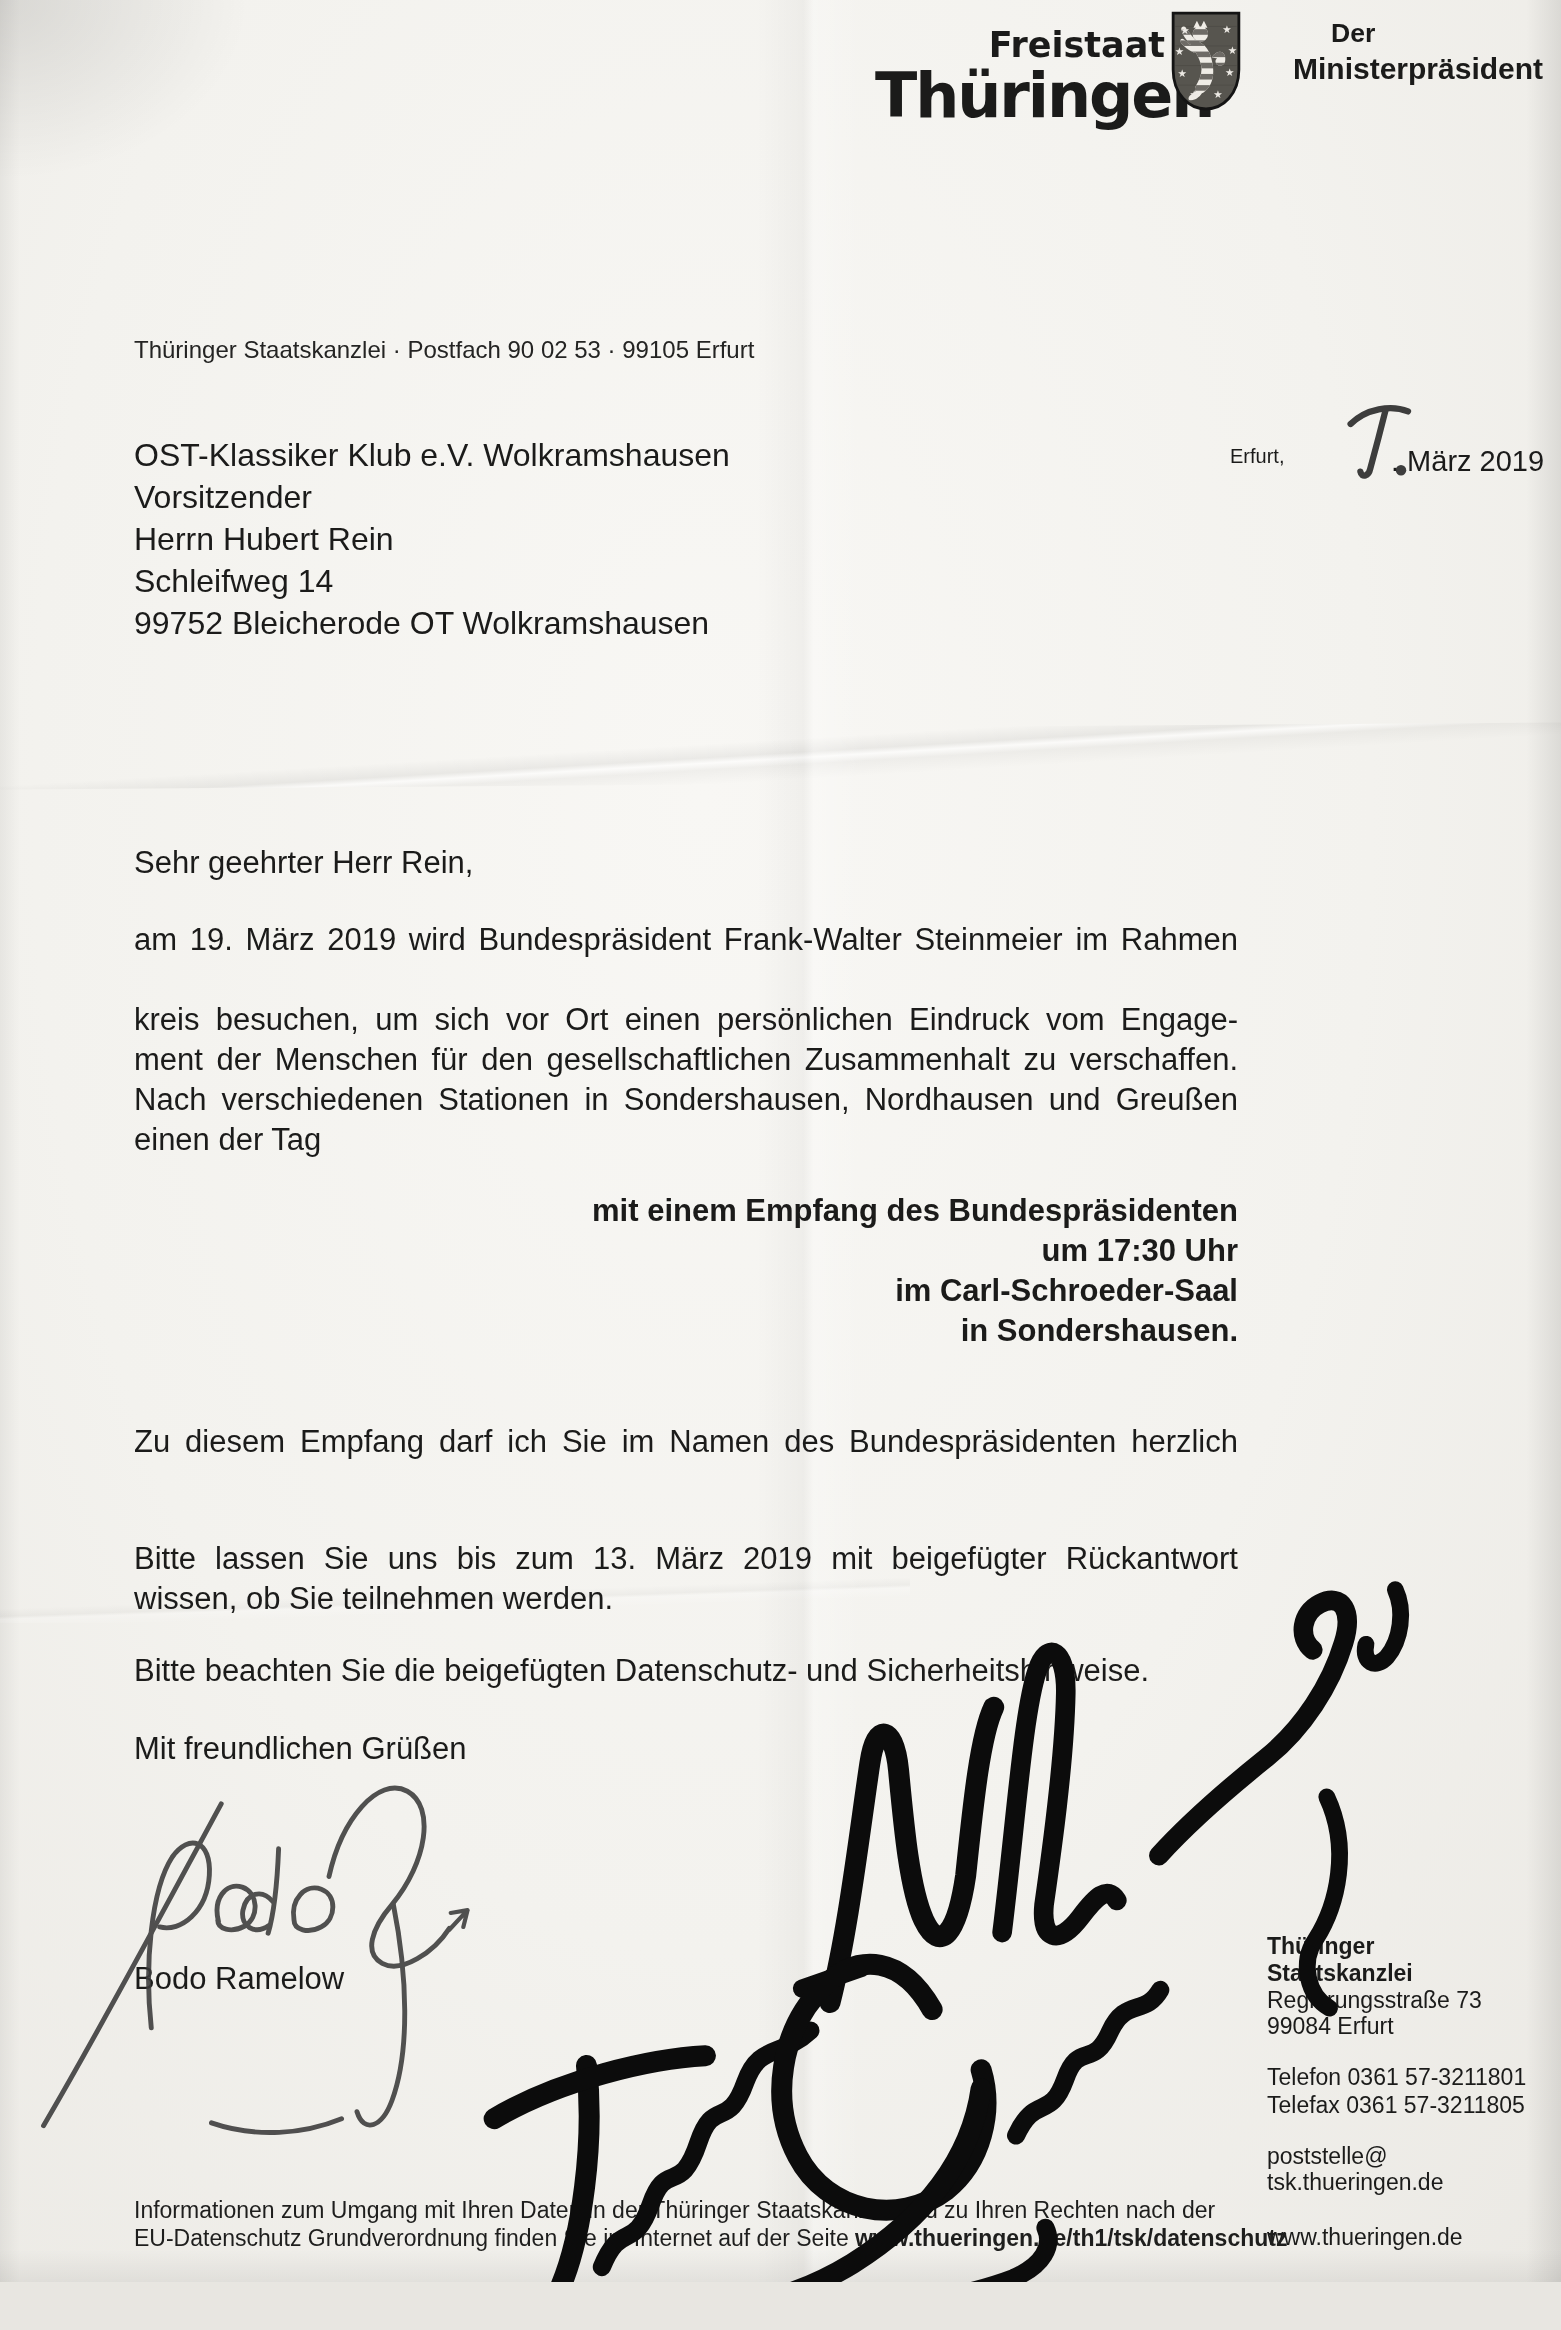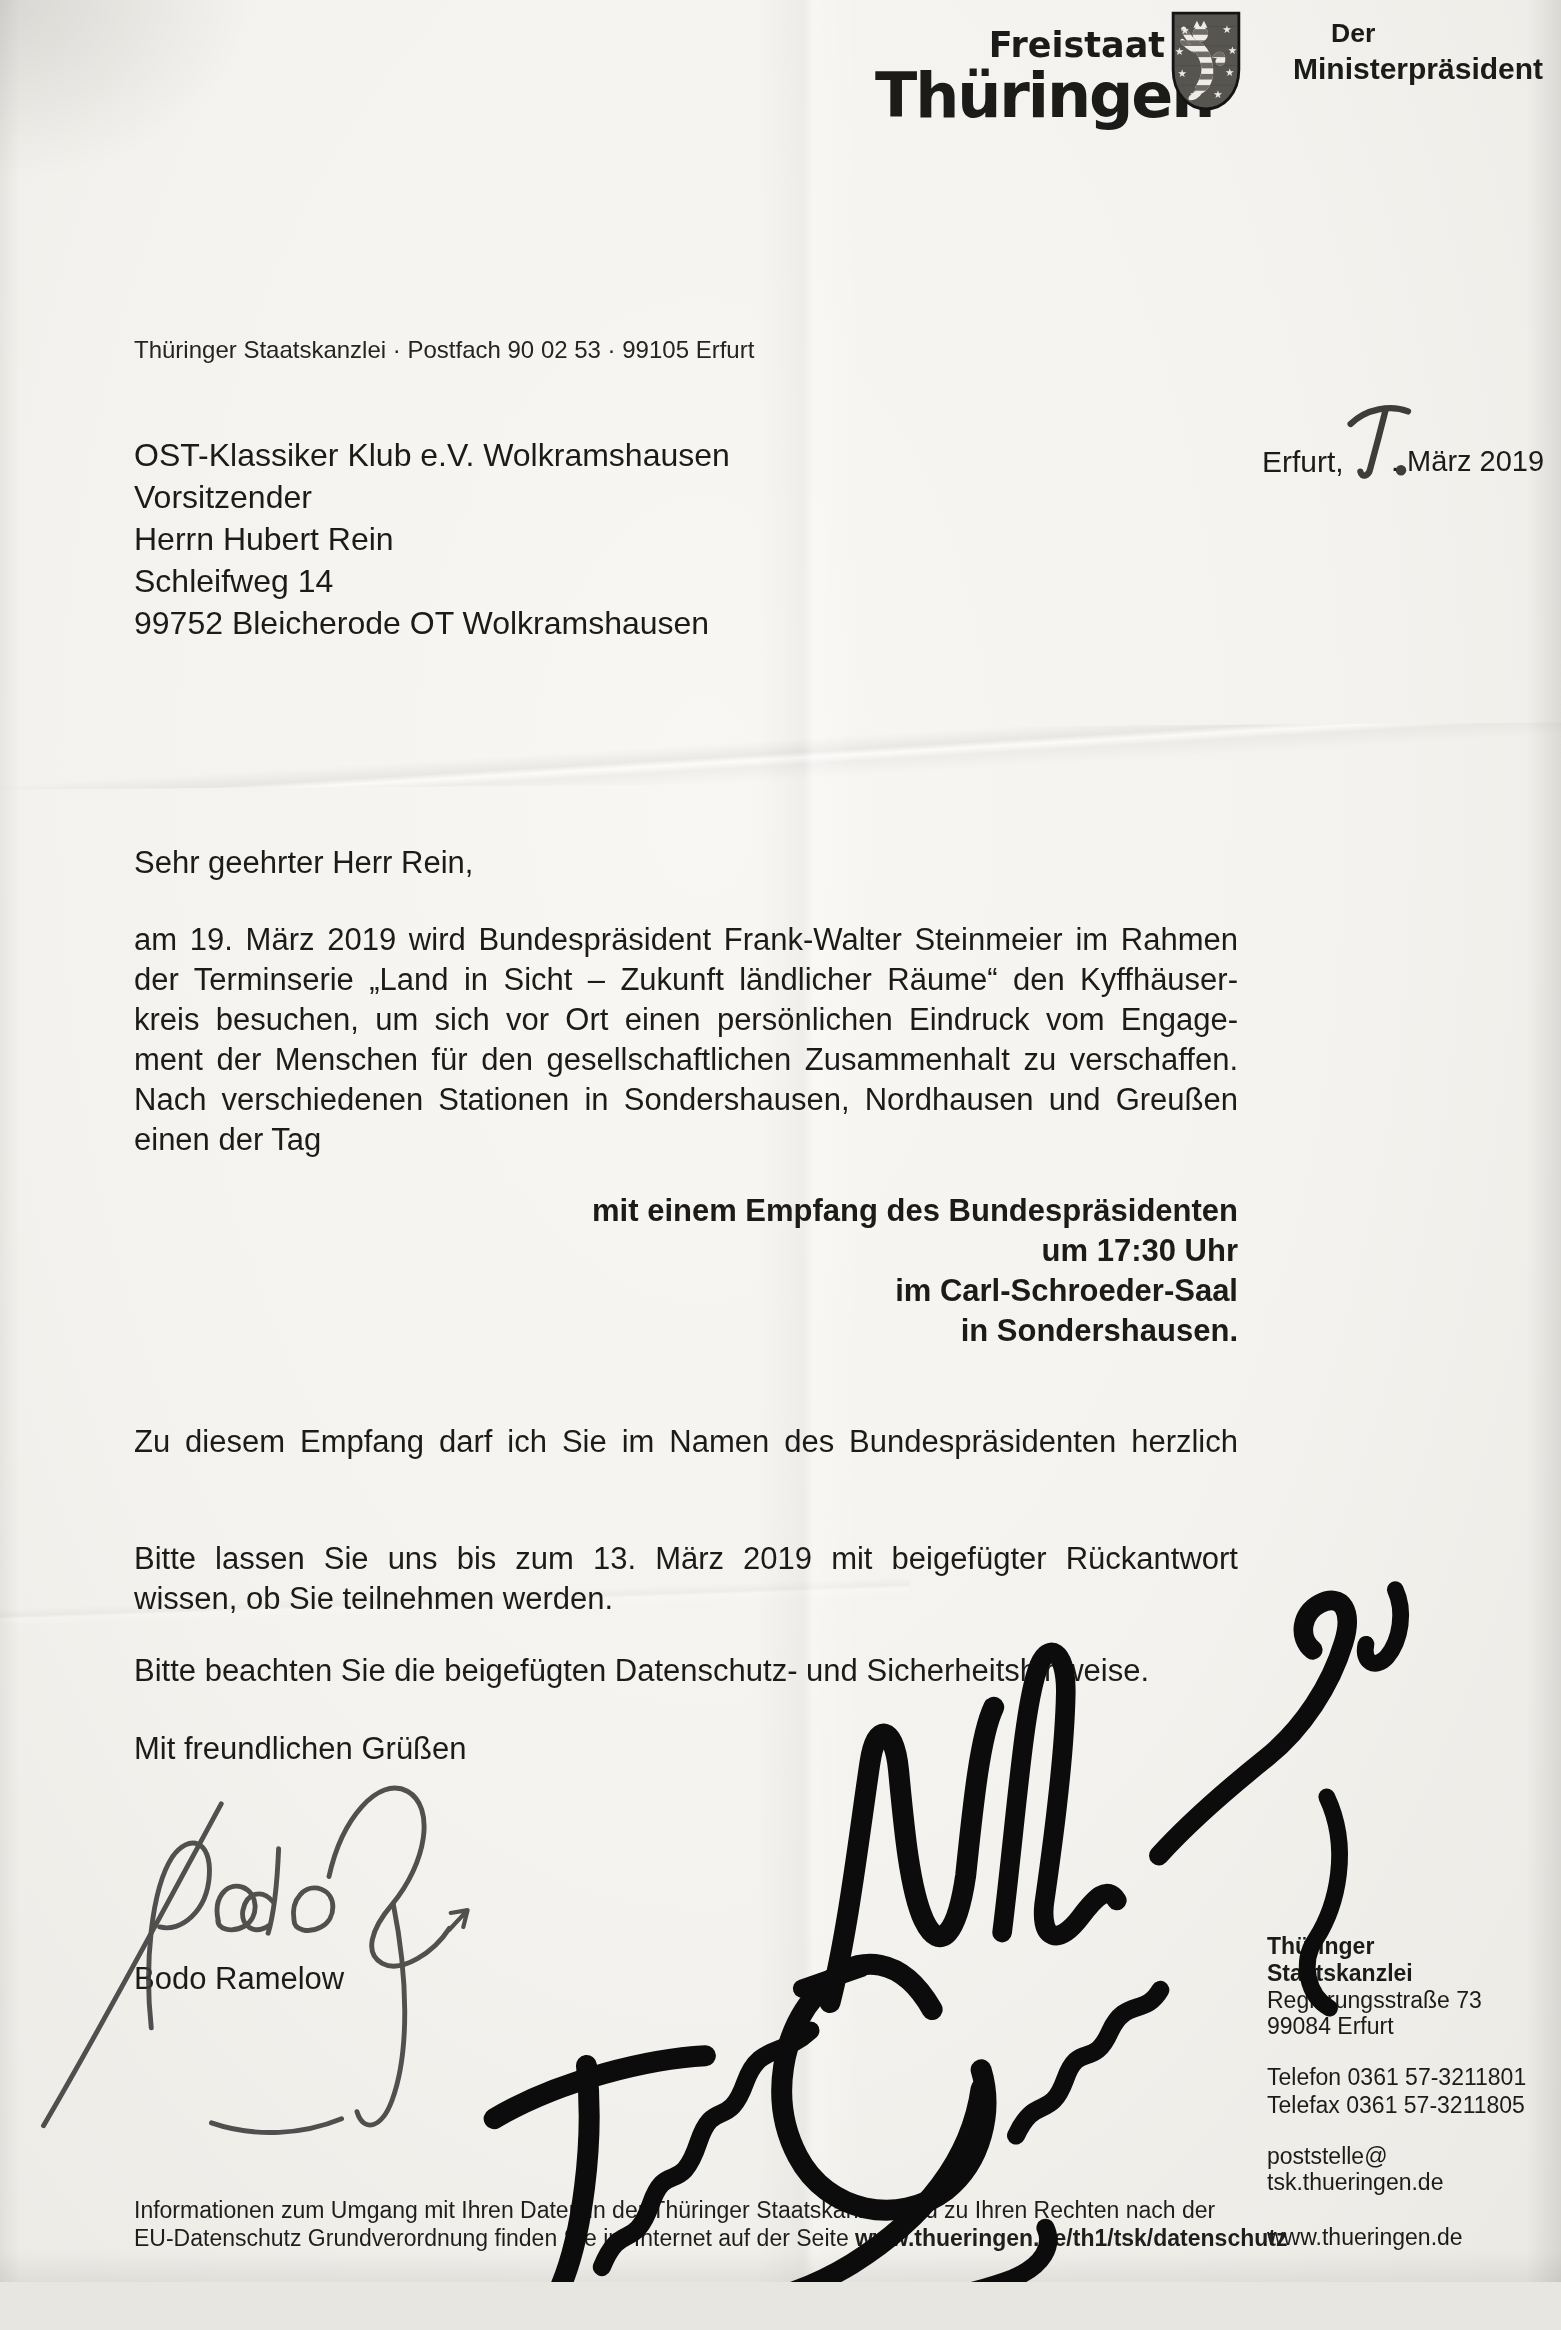--- a/index.html
+++ b/index.html
@@ -37,21 +37,21 @@
   
   .logo-top{left:875px;top:25px;width:290px;text-align:right;font-family:"DejaVu Sans",sans-serif;
     font-size:35px;font-weight:700;letter-spacing:0px;}
   .logo-main{left:875px;top:59px;width:290px;text-align:right;font-family:"DejaVu Sans",sans-serif;
     font-size:62px;font-weight:700;letter-spacing:-2.1px;}
   .office-1{left:1293px;top:18px;font-size:26.6px;font-weight:700;margin-left:38px;}
   .office-2{left:1293px;top:52px;font-size:30px;font-weight:700;}
   
   .sender-line{left:134px;top:336px;font-size:24px;white-space:nowrap;color:#242423;}
   .recip{position:absolute;left:134px;font-size:32px;white-space:nowrap;}
-  .dateline-city{left:1230px;top:445px;font-size:30px;white-space:nowrap;margin-left:32px;}
+  .dateline-city{left:1230px;top:445px;font-size:20px;white-space:nowrap;}
   .dateline-rest{left:1391px;top:445px;font-size:29px;white-space:nowrap;}
   
   .body-line{position:absolute;left:134px;width:1104px;font-size:31px;white-space:nowrap;line-height:1.15;}
   .just{white-space:normal;text-align:justify;text-align-last:justify;}
   .center-line{position:absolute;left:134px;width:1104px;font-size:31px;font-weight:700;text-align:right;}
   
   .contact-line{position:absolute;left:1267px;font-size:23px;white-space:nowrap;}
   .bold{font-weight:700;}
   
   .footer-line{position:absolute;left:134px;font-size:23px;white-space:nowrap;color:#1e1e1d;}
@@ -134,21 +134,20 @@
     <g fill="none" stroke="#2e2e2e" stroke-width="9" stroke-linecap="round" opacity="0.92">
       <path d="M8,50 C30,28 66,22 90,32"></path>
       <path d="M58,30 C50,62 42,92 36,114 C34,124 24,128 22,118"></path>
     </g>
     <circle cx="80" cy="116" r="7.5" fill="#2e2e2e" opacity="0.92"></circle>
   </svg>
 
   <div class="body-line" style="top:845px">Sehr geehrter Herr Rein,</div>
 
   <div class="body-line just" style="top:922px">am 19. März 2019 wird Bundespräsident Frank-Walter Steinmeier im Rahmen</div>
-  <div class="body-line just" style="top:962px">der Terminserie „Land in Sicht – Zukunft ländlicher Räume“ den Kyffhäuser-</div>
   <div class="body-line just" style="top:1002px">kreis besuchen, um sich vor Ort einen persönlichen Eindruck vom Engage-</div>
   <div class="body-line just" style="top:1042px">ment der Menschen für den gesellschaftlichen Zusammenhalt zu verschaffen.</div>
   <div class="body-line just" style="top:1082px">Nach verschiedenen Stationen in Sondershausen, Nordhausen und Greußen</div>
   <div class="body-line" style="top:1122px">einen der Tag</div>
 
   <div class="center-line" style="top:1193px">mit einem Empfang des Bundespräsidenten</div>
   <div class="center-line" style="top:1233px">um 17:30 Uhr</div>
   <div class="center-line" style="top:1273px">im Carl-Schroeder-Saal</div>
   <div class="center-line" style="top:1313px">in Sondershausen.</div>
 

